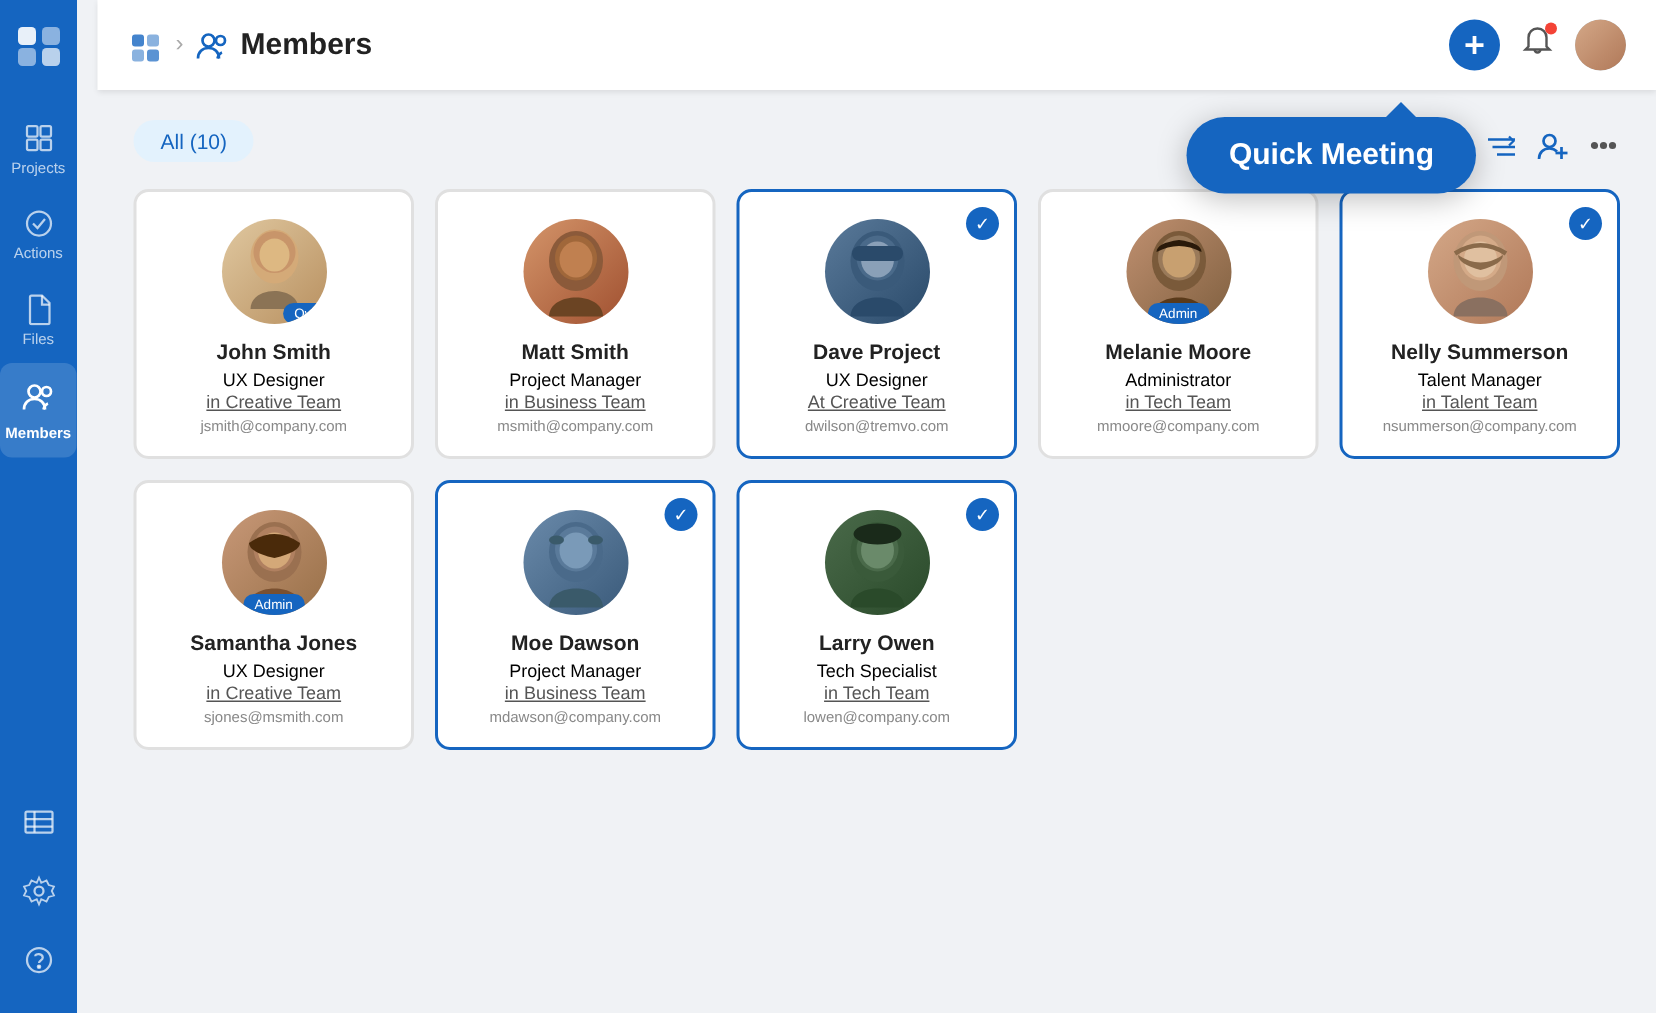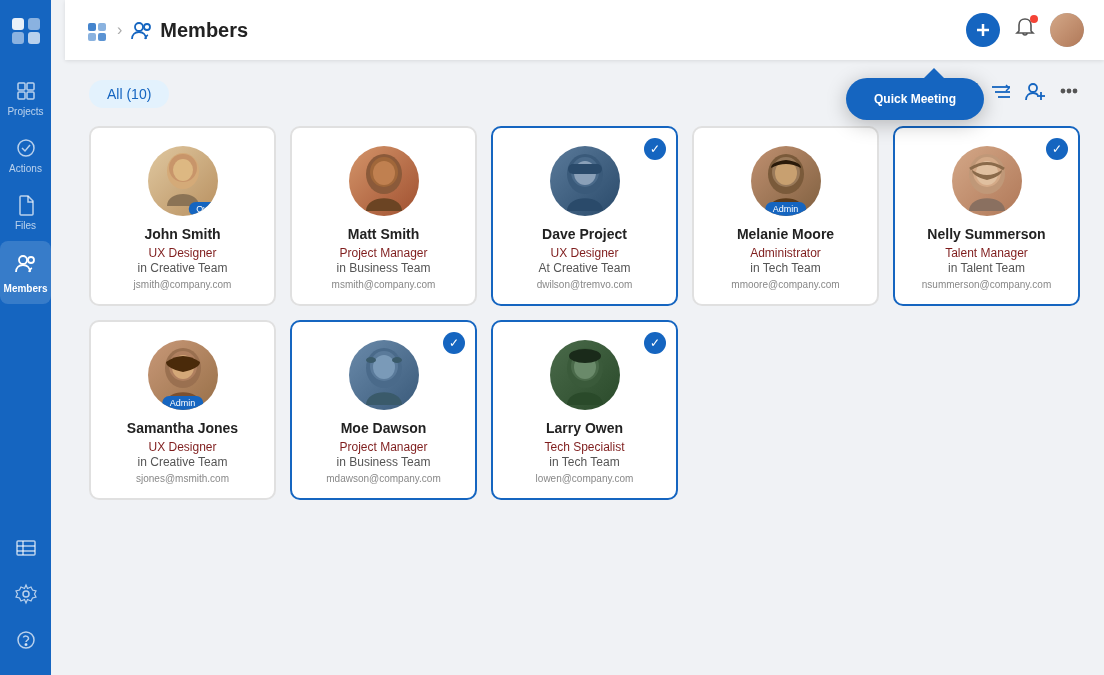--- a/index.html
+++ b/index.html
@@ -45,21 +45,21 @@
     }
 
     
     .main {
       margin-left: 65px; margin-top: 60px; padding: 20px 24px;
       min-height: calc(675px - 60px); background: #f0f2f5;
     }
 
     
     .members-toolbar {
-      display: flex; align-items: flex-start; margin-bottom: 18px;
+      display: flex; align-items: flex-end; margin-bottom: 18px;
     }
     .all-badge {
       background: #e3f2fd; color: #1565c0; border-radius: 20px;
       padding: 6px 18px; font-size: 14px; font-weight: 500; cursor: pointer;
     }
     .toolbar-right { margin-left: auto; display: flex; align-items: center; gap: 12px; }
     .icon-btn { cursor: pointer; color: #1565c0; display: flex; align-items: center; }
 
     
     .cards-grid {
@@ -83,29 +83,29 @@
       margin: 0 auto 10px; overflow: hidden; position: relative;
     }
     .card-role-badge {
       position: absolute; bottom: 0; left: 50%; transform: translateX(-50%);
       background: #1565c0; color: #fff; font-size: 9px; padding: 2px 8px;
       border-radius: 8px; white-space: nowrap;
     }
     .card-role-badge.admin { background: #1565c0; }
     .card-role-badge.owner { background: #1565c0; margin-left: 27px; }
     .card-name { font-size: 14px; font-weight: 600; color: #222; margin-bottom: 4px; }
-    .card-title { font-size: 12px; color: #7f1d1d; margin-bottom: 1px; }
-    .card-team { font-size: 12px; color: #555; margin-bottom: 4px; }
+    .card-title { font-size: 12px; color: #000000; margin-bottom: 1px; }
+    .card-team { font-size: 12px; color: #555; margin-bottom: 4px; text-decoration: underline; }
     .card-email { font-size: 10px; color: #888; }
 
     
     .quick-meeting-tooltip {
       position: absolute; top: 78px; right: 120px;
       background: #1565c0; color: #fff; border-radius: 30px;
-      padding: 14px 28px; font-size: 12px; font-weight: 600;
+      padding: 14px 28px; font-size: 20px; font-weight: 600;
       box-shadow: 0 4px 20px rgba(0,0,0,0.25); z-index: 200;
       white-space: nowrap;
     }
     .quick-meeting-tooltip::after {
       content: '';
       position: absolute; top: -10px; right: 40px;
       width: 0; height: 0;
       border-left: 10px solid transparent;
       border-right: 10px solid transparent;
       border-bottom: 10px solid #1565c0;

